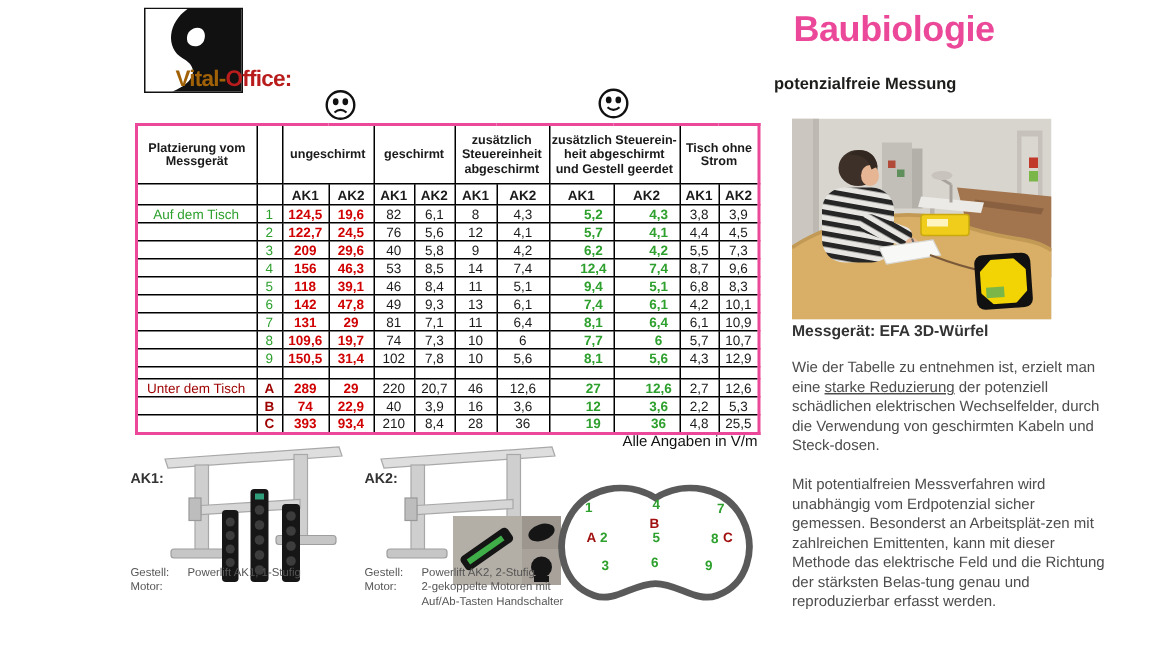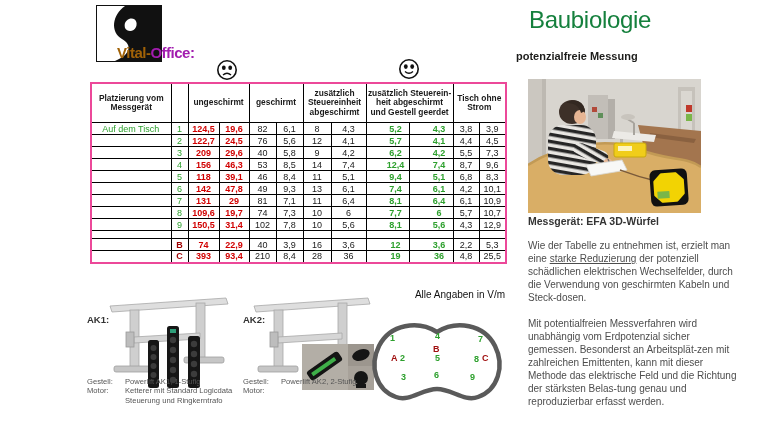--- a/index.html
+++ b/index.html
@@ -5,21 +5,21 @@
   html,body{margin:0;padding:0;}
   body{width:768px;height:432px;position:relative;background:#fff;overflow:hidden;
        font-family:"Liberation Sans",sans-serif;color:#1a1a1a;}
   .abs{position:absolute;}
 
   
   #logo{left:96px;top:5px;width:66px;height:57px;}
   #logo svg{position:absolute;left:0;top:0;}
   #logo .logotext{position:absolute;left:21px;bottom:1px;font-size:15px;white-space:nowrap;letter-spacing:-0.5px;}
   #logo .vital{color:#a16207;font-weight:700;}
-  #logo .office{color:#a21caf;font-weight:bold;margin-top:19px;}
+  #logo .office{color:#b91c1c;font-weight:bold;margin-top:19px;}
 
   
   .smiley{width:22px;height:22px;}
   #sad{left:216px;top:59px;}
   #happy{left:398px;top:58px;}
 
   
   #meas-table{left:90px;top:82px;}
   table{border-collapse:collapse;table-layout:fixed;width:415px;font-size:9px;border:2px solid #ec4899;}
   td,th{border:1px solid #000;padding:0 1px;overflow:hidden;text-align:center;vertical-align:middle;}
@@ -45,21 +45,21 @@
   #ak2-spec{left:243px;top:377px;width:135px;}
 
   
   #bean{left:366px;top:316px;width:142px;height:96px;}
   #bean svg{position:absolute;left:0;top:0;}
   #bean .bl{position:absolute;font-size:9px;font-weight:bold;}
   #bean .g{color:#2da02d;}
   #bean .r{color:#a01010;}
 
   
-  #title{left:529px;top:6px;font-size:24px;font-weight:normal;color:#15803d;letter-spacing:-0.3px;}
+  #title{left:529px;top:6px;font-size:24px;font-weight:bold;color:#ec4899;letter-spacing:-0.3px;}
   #subtitle{left:516px;top:50px;font-size:11px;font-weight:bold;color:#1d1d1b;}
   #photo{left:528px;top:79px;width:173px;height:134px;}
   #caption{left:528px;top:215px;font-size:10.5px;font-weight:bold;color:#333;}
   .para{left:528px;width:212px;font-size:10px;line-height:13px;color:#4d4d4d;}
   #para1{top:239px;}
   #para2{top:317px;}
   .u{text-decoration:underline;}
 </style>
 </head>
 <body>
@@ -105,20 +105,34 @@
     <thead>
       <tr>
         <th class="group">Platzierung vom Messgerät</th>
         <th class="group"></th>
         <th class="group" colspan="2">ungeschirmt</th>
         <th class="group" colspan="2">geschirmt</th>
         <th class="group" colspan="2">zusätzlich Steuereinheit abgeschirmt</th>
         <th class="group" colspan="2">zusätzlich Steuerein- heit abgeschirmt und Gestell geerdet</th>
         <th class="group" colspan="2">Tisch ohne Strom</th>
       </tr>
+      <tr class="sub">
+          <th></th>
+          <th></th>
+          <th>AK1</th>
+          <th>AK2</th>
+          <th>AK1</th>
+          <th>AK2</th>
+          <th>AK1</th>
+          <th>AK2</th>
+          <th>AK1</th>
+          <th>AK2</th>
+          <th>AK1</th>
+          <th>AK2</th>
+        </tr>
     </thead>
     <tbody>
         <tr class="data">
           <td class="sec sec-g">Auf dem Tisch</td>
           <td class="pos-g">1</td>
           <td class="v-red">124,5</td>
           <td class="v-red">19,6</td>
           <td>82</td>
           <td>6,1</td>
           <td>8</td>
@@ -246,20 +260,34 @@
           <td></td>
           <td></td>
           <td></td>
           <td></td>
           <td></td>
           <td></td>
           <td></td>
           <td></td>
           <td></td>
           <td></td>
+        </tr>
+        <tr class="data">
+          <td class="sec sec-r">Unter dem Tisch</td>
+          <td class="pos-r">A</td>
+          <td class="v-red">289</td>
+          <td class="v-red">29</td>
+          <td>220</td>
+          <td>20,7</td>
+          <td>46</td>
+          <td>12,6</td>
+          <td class="v-green">27</td>
+          <td class="v-green">12,6</td>
+          <td>2,7</td>
+          <td>12,6</td>
         </tr>
         <tr class="data">
           <td class="sec "></td>
           <td class="pos-r">B</td>
           <td class="v-red">74</td>
           <td class="v-red">22,9</td>
           <td>40</td>
           <td>3,9</td>
           <td>16</td>
           <td>3,6</td>
@@ -317,21 +345,20 @@
           <circle cx="96" cy="72" r="3.2"></circle>
           <circle cx="96" cy="82" r="3.2"></circle>
       </g>
     </g>
   </svg>
 </div>
 <div class="abs spec" id="ak1-spec">
   <span>Gestell:</span>
   <span>Powerlift AK1, 1-Stufig</span>
   <span>Motor:</span>
-  <span>Ketterer mit Standard Logicdata Steuerung und Ringkerntrafo</span>
 </div>
 
 <div class="abs ak-label" id="ak2-label">AK2:</div>
 <div class="abs" style="left:244px;top:292px;width:132px;height:102px;">
   <svg width="132" height="102" viewBox="0 0 132 102">
     <polygon points="10,14 124,6 126,12 12,20" fill="#dedede" stroke="#a8a8a8" stroke-width="0.8"></polygon>
     <rect x="30" y="18" width="9" height="58" fill="#cfcfcf" stroke="#a8a8a8" stroke-width="0.8"></rect>
     <rect x="94" y="11" width="9" height="56" fill="#cfcfcf" stroke="#a8a8a8" stroke-width="0.8"></rect>
     <polygon points="34,45 98,41 98,47 34,51" fill="#d6d6d6" stroke="#a8a8a8" stroke-width="0.8"></polygon>
     <rect x="26" y="40" width="8" height="15" fill="#bdbdbd" stroke="#999" stroke-width="0.8"></rect>
@@ -348,20 +375,21 @@
       <rect x="104" y="74" width="26" height="24" fill="#a8a29a"></rect>
       <circle cx="117" cy="86" r="7" fill="#151515"></circle>
       <rect x="112" y="92" width="10" height="4" fill="#151515"></rect>
     </g>
   </svg>
 </div>
 <div class="abs spec" id="ak2-spec">
   <span>Gestell:</span>
   <span>Powerlift AK2, 2-Stufig</span>
   <span>Motor:</span>
+  <span>2-gekoppelte Motoren mit Auf/Ab-Tasten Handschalter</span>
 </div>
 
 <div class="abs" id="bean">
   <svg width="142" height="96" viewBox="0 0 142 96">
     <path d="M71,16 C52,4 24,8 13,30 C3,50 10,74 30,81 C44,86 56,73 71,73 C86,73 98,86 112,81 C132,74 139,50 129,30 C118,8 90,4 71,16 Z" fill="#fff" stroke="#5a5a5a" stroke-width="4.5"></path>
   </svg>
 <span class="bl g" style="left: 24px; top: 17px;">1</span>
     <span class="bl g" style="left: 69px; top: 15px;">4</span>
     <span class="bl g" style="left: 112px; top: 18px;">7</span>
     <span class="bl r" style="left: 25px; top: 37px;">A</span>

